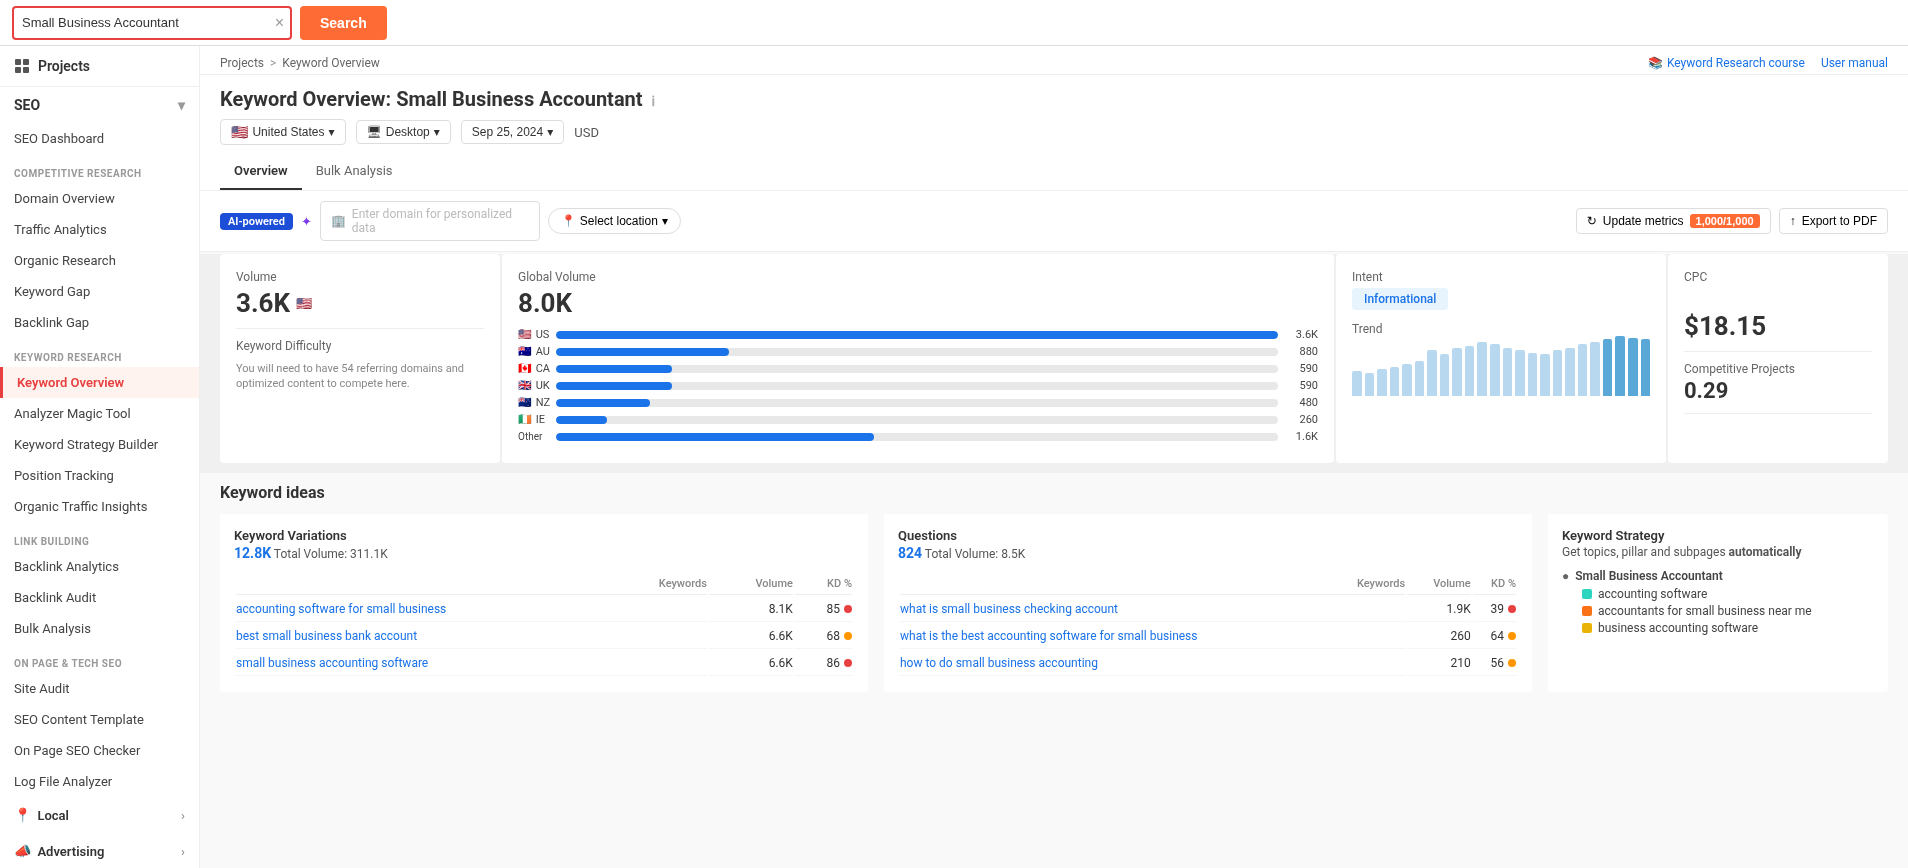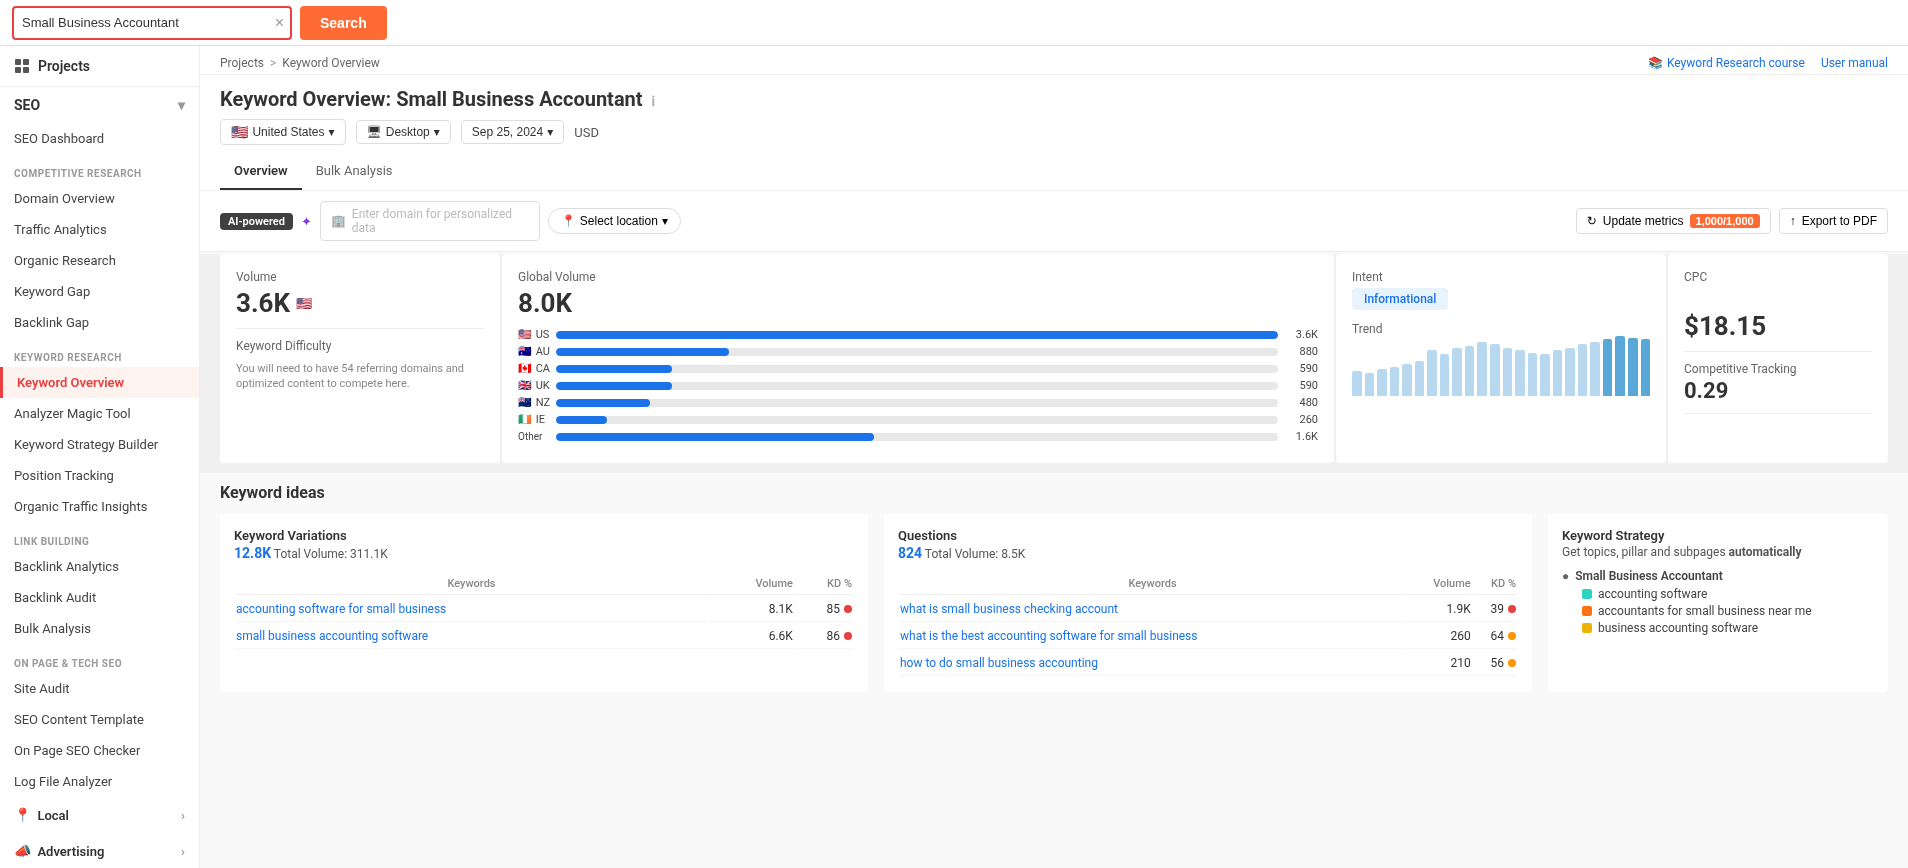--- a/index.html
+++ b/index.html
@@ -41,21 +41,21 @@
     .filter-btn { display: flex; align-items: center; gap: 4px; background: #fff; border: 1px solid #ddd; border-radius: 4px; padding: 4px 10px; font-size: 12px; cursor: pointer; color: #333; }
     .filter-btn .flag { font-size: 14px; }
 
     .tabs-row { display: flex; align-items: center; gap: 0; }
     .tab { padding: 10px 14px; cursor: pointer; font-size: 13px; color: #666; border-bottom: 2px solid transparent; }
     .tab.active { color: #333; border-bottom: 2px solid #333; font-weight: 600; }
 
     
     .controls-row { display: flex; align-items: center; justify-content: space-between; padding: 10px 20px; background: #fff; margin-bottom: 2px; border-bottom: 1px solid #eee; }
     .controls-left { display: flex; align-items: center; gap: 8px; }
-    .ai-badge { background: #404040; color: #fff; border-radius: 4px; padding: 2px 8px; font-size: 11px; font-weight: 600; }
+    .ai-badge { background: #1d4ed8; color: #fff; border-radius: 4px; padding: 2px 8px; font-size: 11px; font-weight: 600; }
     .domain-input { border: 1px solid #ddd; border-radius: 4px; padding: 5px 10px; font-size: 12px; color: #999; width: 220px; display: flex; align-items: center; gap: 6px; cursor: text; }
     .location-btn { display: flex; align-items: center; gap: 4px; border: 1px solid #ddd; border-radius: 20px; padding: 5px 12px; font-size: 12px; cursor: pointer; background: #fff; }
     .controls-right { display: flex; align-items: center; gap: 8px; }
     .update-btn { display: flex; align-items: center; gap: 6px; border: 1px solid #ddd; border-radius: 4px; padding: 5px 10px; font-size: 12px; cursor: pointer; background: #fff; }
     .quota-badge { background: #ff6b35; color: #fff; border-radius: 3px; padding: 1px 6px; font-size: 11px; font-weight: 600; }
     .export-btn { display: flex; align-items: center; gap: 6px; border: 1px solid #ddd; border-radius: 4px; padding: 5px 10px; font-size: 12px; cursor: pointer; background: #fff; }
 
     
     .metrics-grid { display: grid; grid-template-columns: 280px 1fr 330px 220px; gap: 2px; padding: 0 20px 10px; background: #f0f0f0; }
     .metric-card { background: #fff; padding: 16px; border-radius: 4px; }
@@ -98,21 +98,21 @@
     
     .keyword-ideas { padding: 10px 20px; }
     .section-title { font-size: 16px; font-weight: 700; color: #333; margin-bottom: 12px; }
     .ideas-grid { display: grid; grid-template-columns: 1fr 1fr 340px; gap: 16px; }
     .ideas-panel { background: #fff; border-radius: 4px; padding: 14px; }
     .ideas-panel-title { font-size: 13px; font-weight: 600; color: #333; margin-bottom: 2px; }
     .ideas-panel-sub { font-size: 12px; color: #555; margin-bottom: 10px; }
     .ideas-count { color: #1a73e8; font-weight: 700; font-size: 14px; }
     .ideas-vol { color: #555; font-size: 12px; }
     .ideas-table { width: 100%; }
-    .ideas-table th { font-size: 11px; color: #888; font-weight: 500; text-align: center; padding: 4px 0; border-bottom: 1px solid #eee; }
+    .ideas-table th { font-size: 11px; color: #888; font-weight: 500; text-align: right; padding: 4px 0; border-bottom: 1px solid #eee; }
     .ideas-table th:last-child, .ideas-table th:nth-child(2) { text-align: right; }
     .ideas-table td { font-size: 12px; padding: 5px 0; border-bottom: 1px solid #f5f5f5; vertical-align: middle; }
     .ideas-table td:nth-child(2), .ideas-table td:last-child { text-align: right; }
     .kw-link { color: #1a73e8; text-decoration: none; font-size: 12px; }
     .kd-dot { width: 8px; height: 8px; border-radius: 50%; display: inline-block; margin-left: 4px; }
     .kd-dot.red { background: #e84040; }
     .kd-dot.orange { background: #ff9500; }
 
     
     .strategy-panel { background: #fff; border-radius: 4px; padding: 14px; }
@@ -420,21 +420,21 @@
             <div class="trend-bar" style="height: 100%; background: rgb(90, 168, 216);"></div>
             <div class="trend-bar" style="height: 97.2222%; background: rgb(90, 168, 216);"></div>
             <div class="trend-bar" style="height: 94.4444%; background: rgb(90, 168, 216);"></div>
           </div>
       </div>
 
       <div class="metric-card">
         <div class="metric-label">CPC</div>
         <div class="cpc-value">$18.15</div>
         <hr class="metric-divider">
-        <div class="comp-density-label">Competitive Tracking</div>
+        <div class="comp-density-label">Competitive Projects</div>
         <div class="comp-density-value">0.29</div>
         <hr class="metric-divider">
       </div>
     </div>
 
     <div class="keyword-ideas">
       <div class="section-title">Keyword ideas</div>
       <div class="ideas-grid">
 
         <div class="ideas-panel">
@@ -452,20 +452,25 @@
                 <th>KD %</th>
               </tr>
             </thead>
             <tbody>
               <tr>
                 <td><a href="#" class="kw-link">accounting software for small business</a></td>
                 <td>8.1K</td>
                 <td><span>85</span><span class="kd-dot red"></span></td>
               </tr>
               <tr>
+                <td><a href="#" class="kw-link">best small business bank account</a></td>
+                <td>6.6K</td>
+                <td><span>68</span><span class="kd-dot orange"></span></td>
+              </tr>
+              <tr>
                 <td><a href="#" class="kw-link">small business accounting software</a></td>
                 <td>6.6K</td>
                 <td><span>86</span><span class="kd-dot red"></span></td>
               </tr>
             </tbody>
           </table>
         </div>
 
         <div class="ideas-panel">
           <div class="ideas-panel-title">Questions</div>

